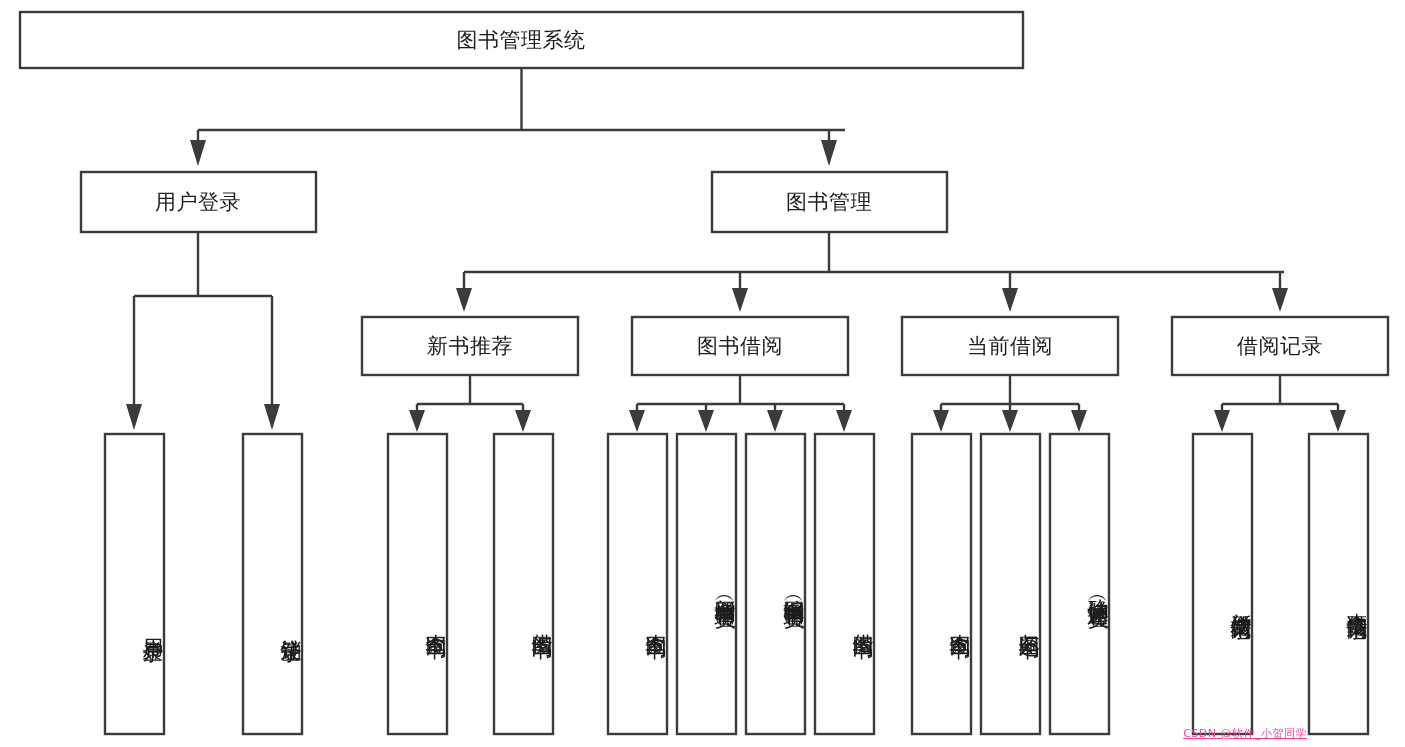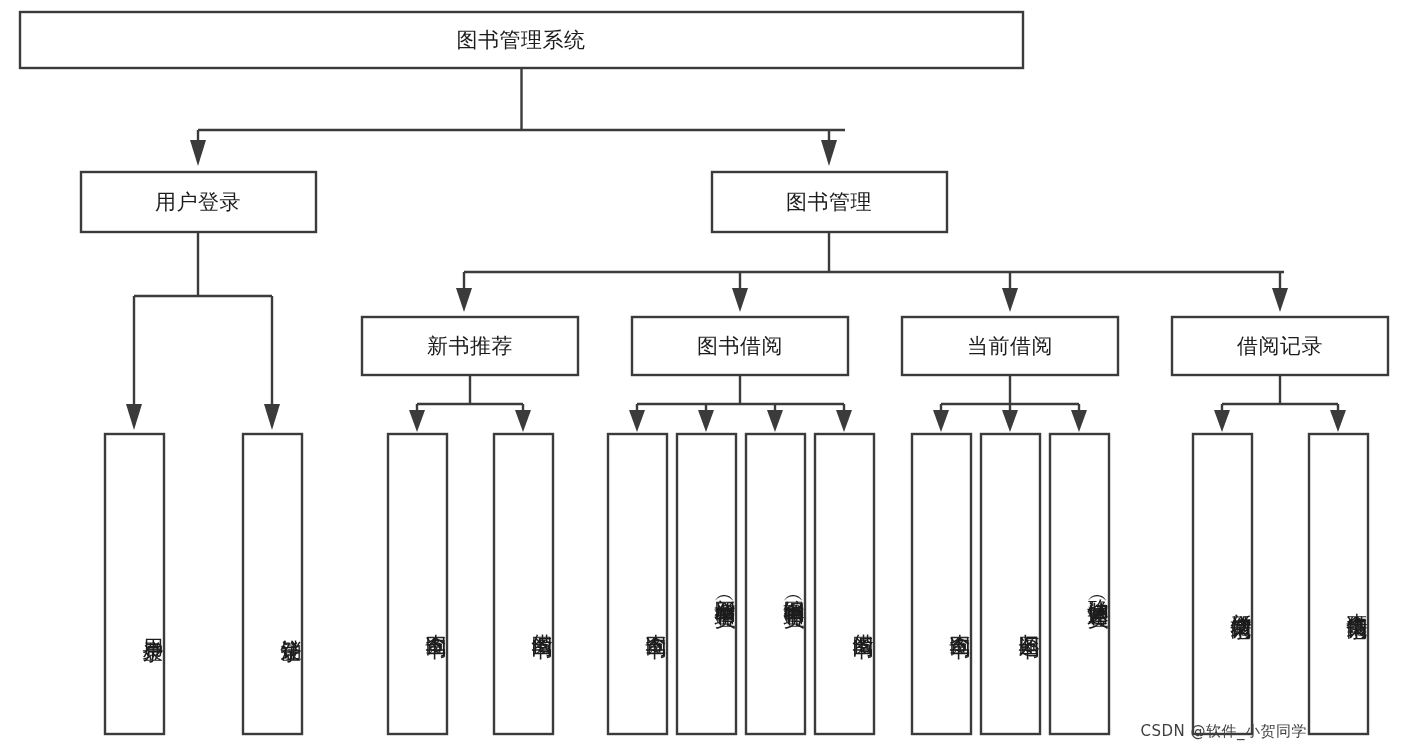--- a/index.html
+++ b/index.html
@@ -61,24 +61,25 @@
     align-items: flex-start;
     justify-content: center;
     white-space: nowrap;
     pointer-events: none;
   }
   .watermark {
     position: absolute;
     right: 12px;
     bottom: 6px;
     font-family: "DejaVu Sans", "Liberation Sans", sans-serif;
-    font-size: 15px;
-    color: #404040;
+    font-size: 11px;
+    color: #ec4899;
     white-space: nowrap;
     letter-spacing: 0.5px;
+    text-decoration: underline;
   }
 </style>
 </head>
 <body>
 
 <div id="diagram-root">
 
   <svg class="canvas" viewBox="0 0 1405 747">
 
     <g>

